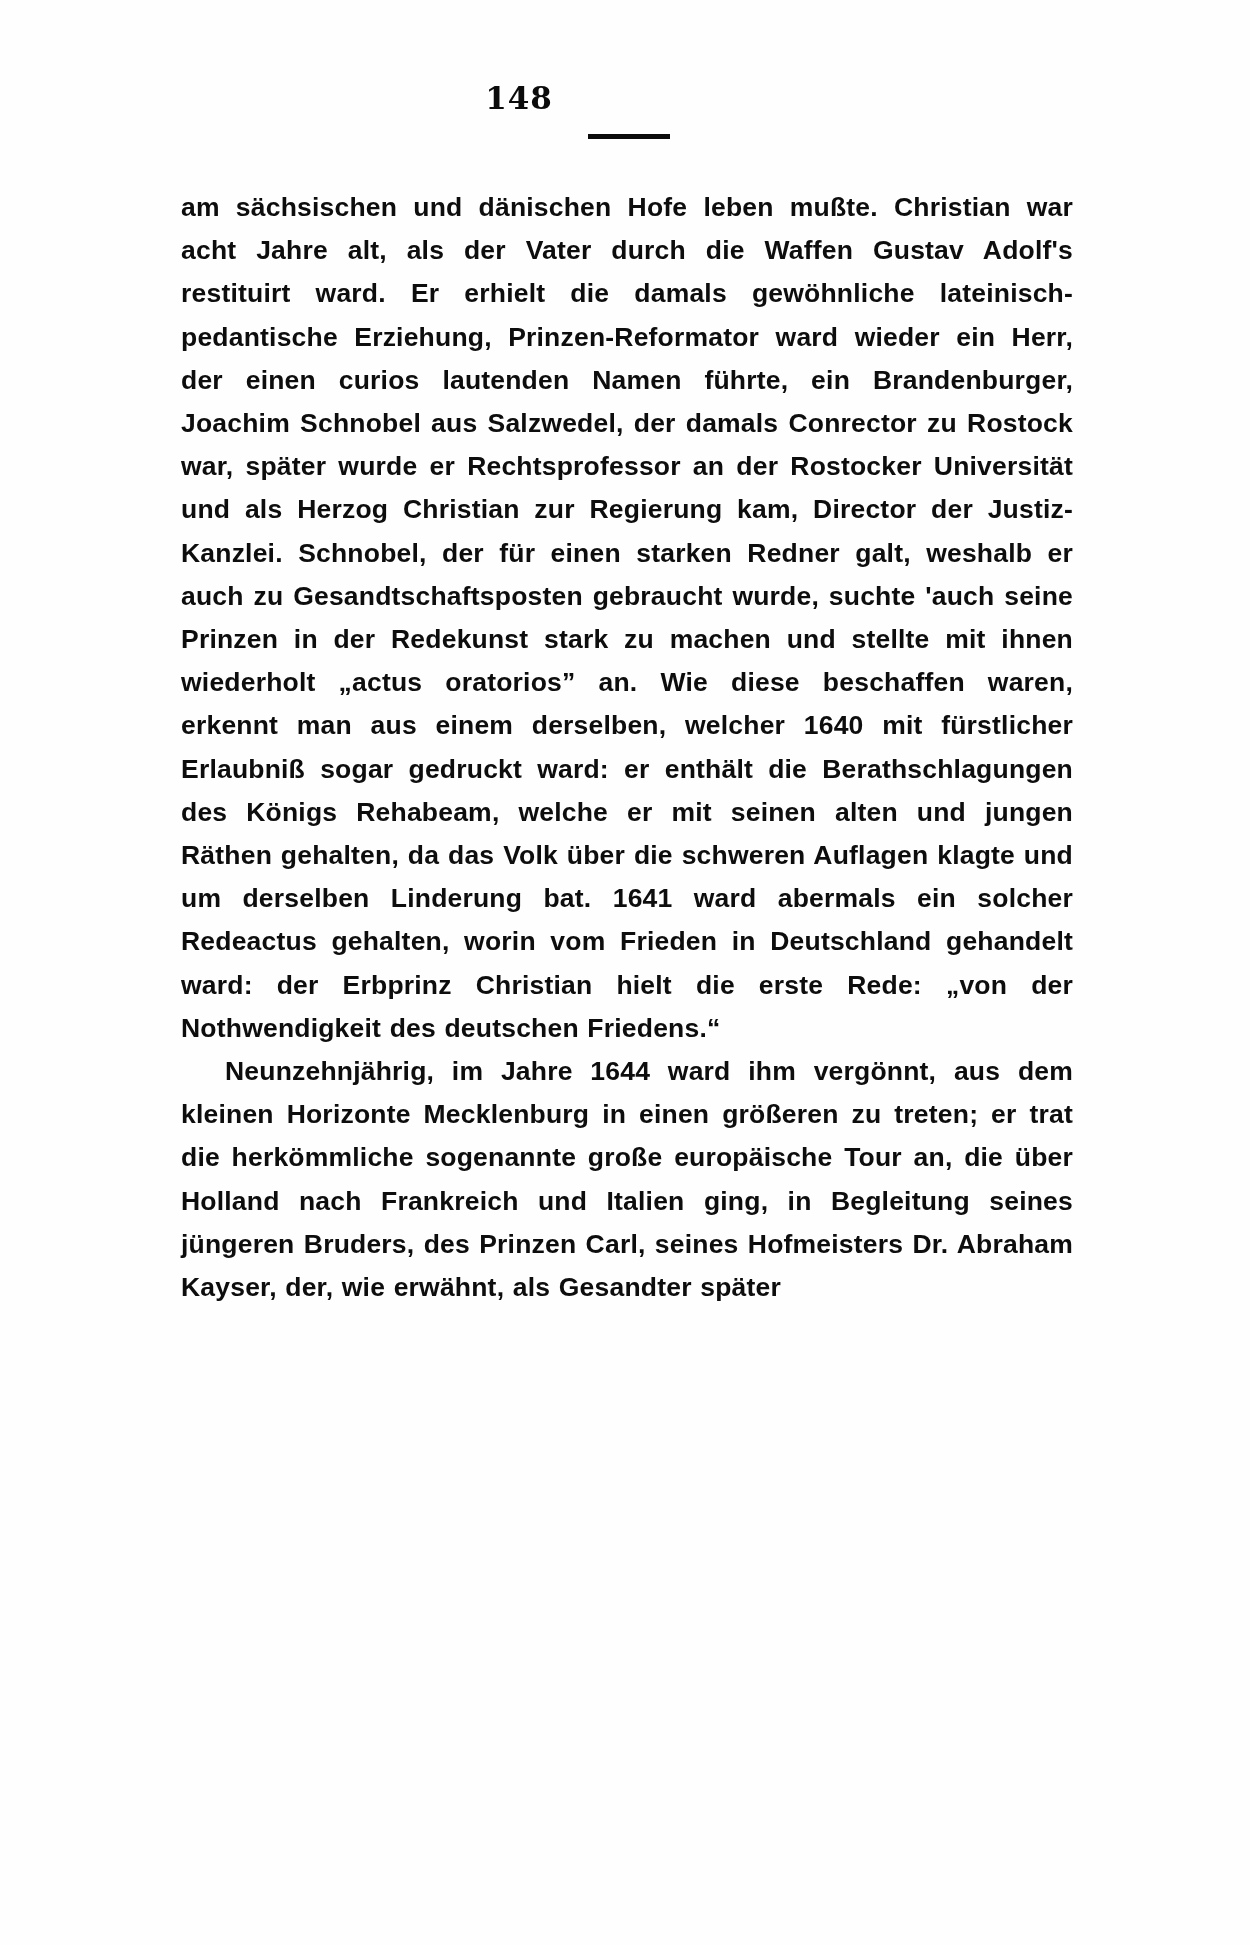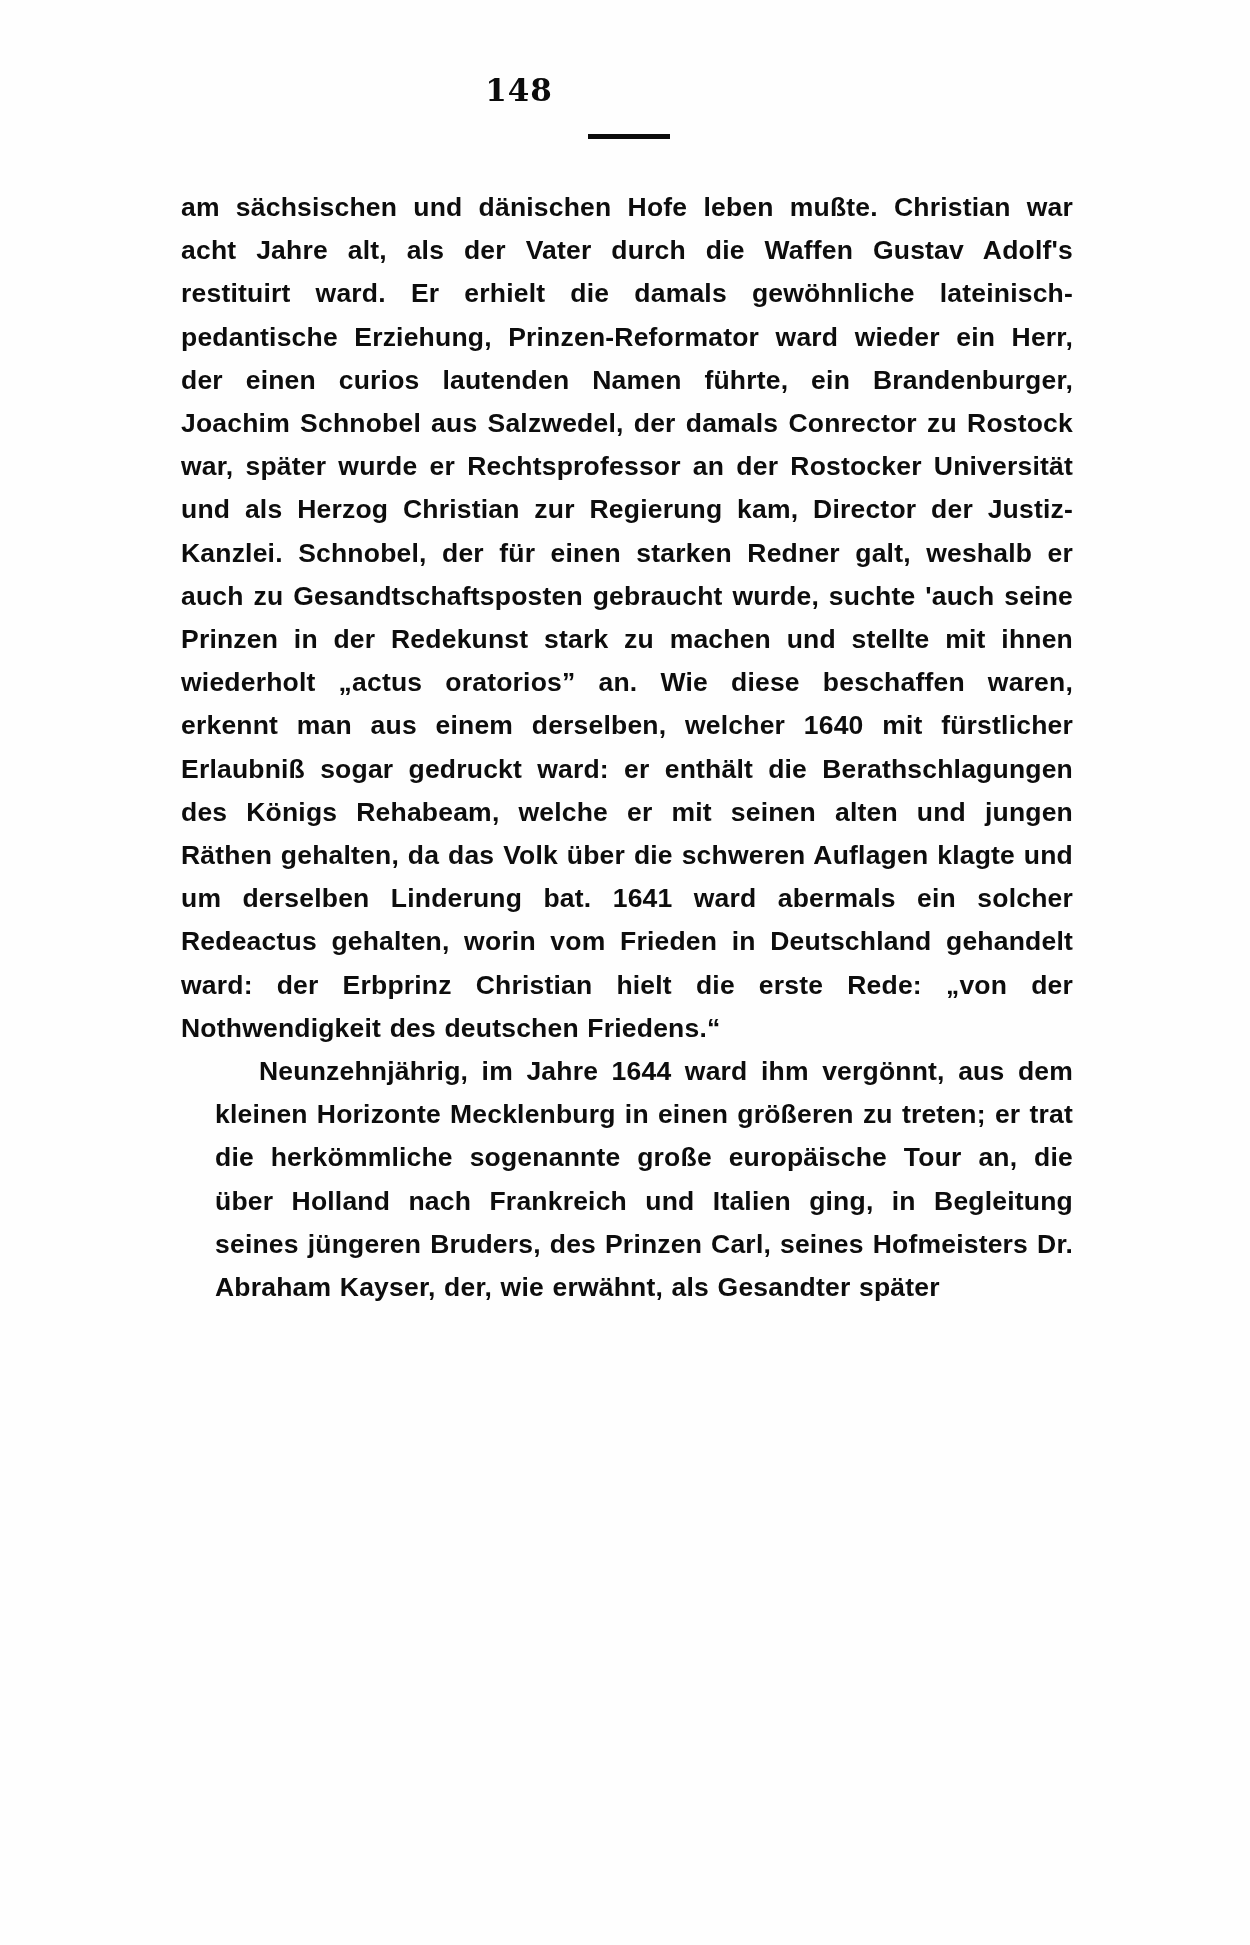--- a/index.html
+++ b/index.html
@@ -17,21 +17,21 @@
   }
   .page {
     position: absolute;
     top: 0; left: 0;
     width: 1250px;
     height: 1945px;
     background: #fefefe;
   }
   .page-number-block {
     position: absolute;
-    top: 72px;
+    top: 80px;
     left: 0;
     width: 1038px;
     text-align: center;
   }
   .page-number {
     font-family: "DejaVu Serif", serif;
     font-weight: bold;
     font-size: 31px;
     letter-spacing: 1px;
     color: #0b0b0b;
@@ -60,21 +60,20 @@
     text-justify: inter-word;
     color: #0d0d0d;
     
     font-weight: 600;
     letter-spacing: 0.2px;
     word-spacing: 1px;
     -webkit-font-smoothing: none;
   }
   p.para + p.para {
     text-indent: 44px;
-    margin-left: 34px;
   }
 </style>
 </head>
 <body>
 
 <div class="page">
 
   <div class="page-number-block">
     <span class="page-number">148</span>
   </div>

